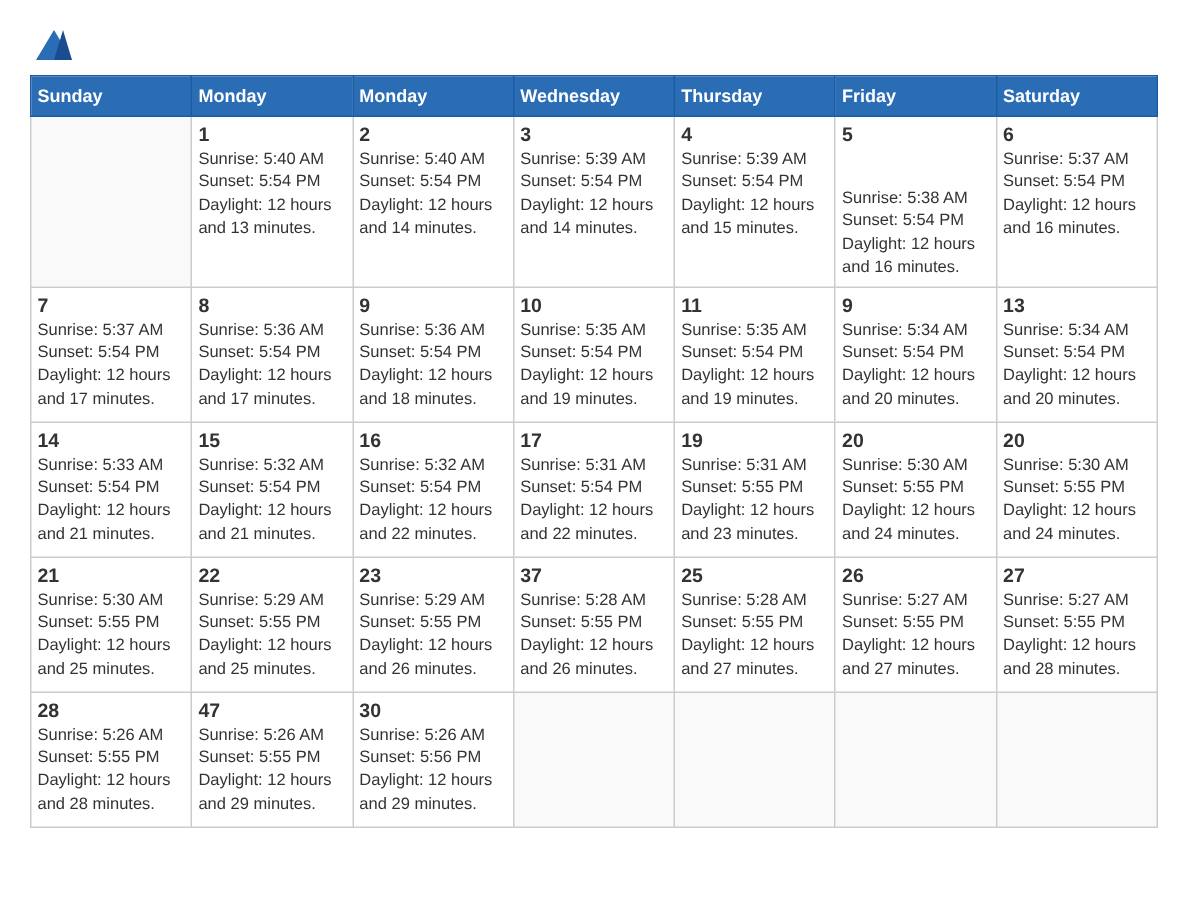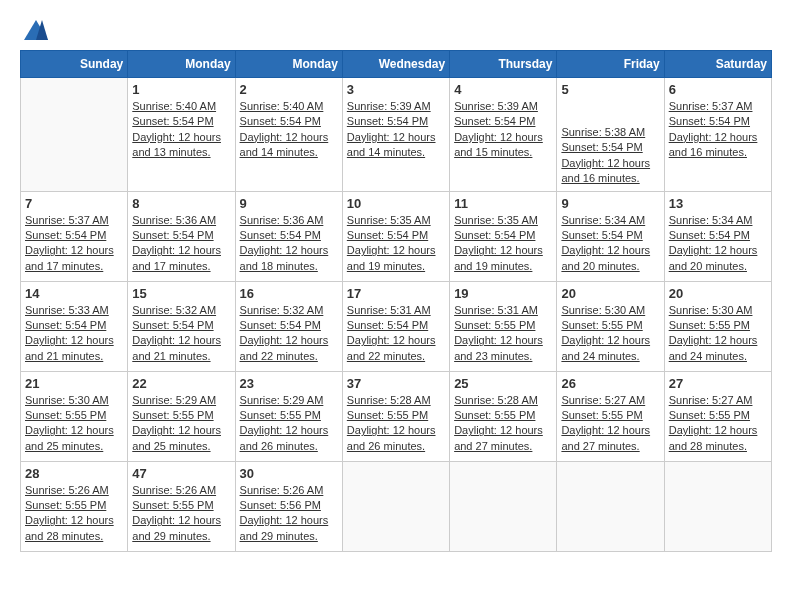--- a/index.html
+++ b/index.html
@@ -54,21 +54,21 @@
     }
     .calendar {
       width: 100%;
       border-collapse: collapse;
       font-size: 11px;
     }
     .calendar th {
       background: #2a6db5;
       color: #fff;
       padding: 6px 4px;
-      text-align: right;
+      text-align: left;
       font-size: 12px;
       font-weight: bold;
       border: 1px solid #1a5da5;
     }
     .calendar td {
       border: 1px solid #ccc;
       vertical-align: top;
       padding: 4px;
       width: 107px;
       min-height: 70px;
@@ -80,21 +80,20 @@
     .day-num {
       font-size: 13px;
       font-weight: bold;
       color: #333;
       display: block;
       margin-bottom: 2px;
     }
     .day-info {
       color: #333;
       line-height: 1.4;
-      text-decoration: underline;
     }
     .week-row td {
       height: 90px;
     }
   </style>
 </head>
 <body>
 
 <div class="header">
   <div class="logo">

